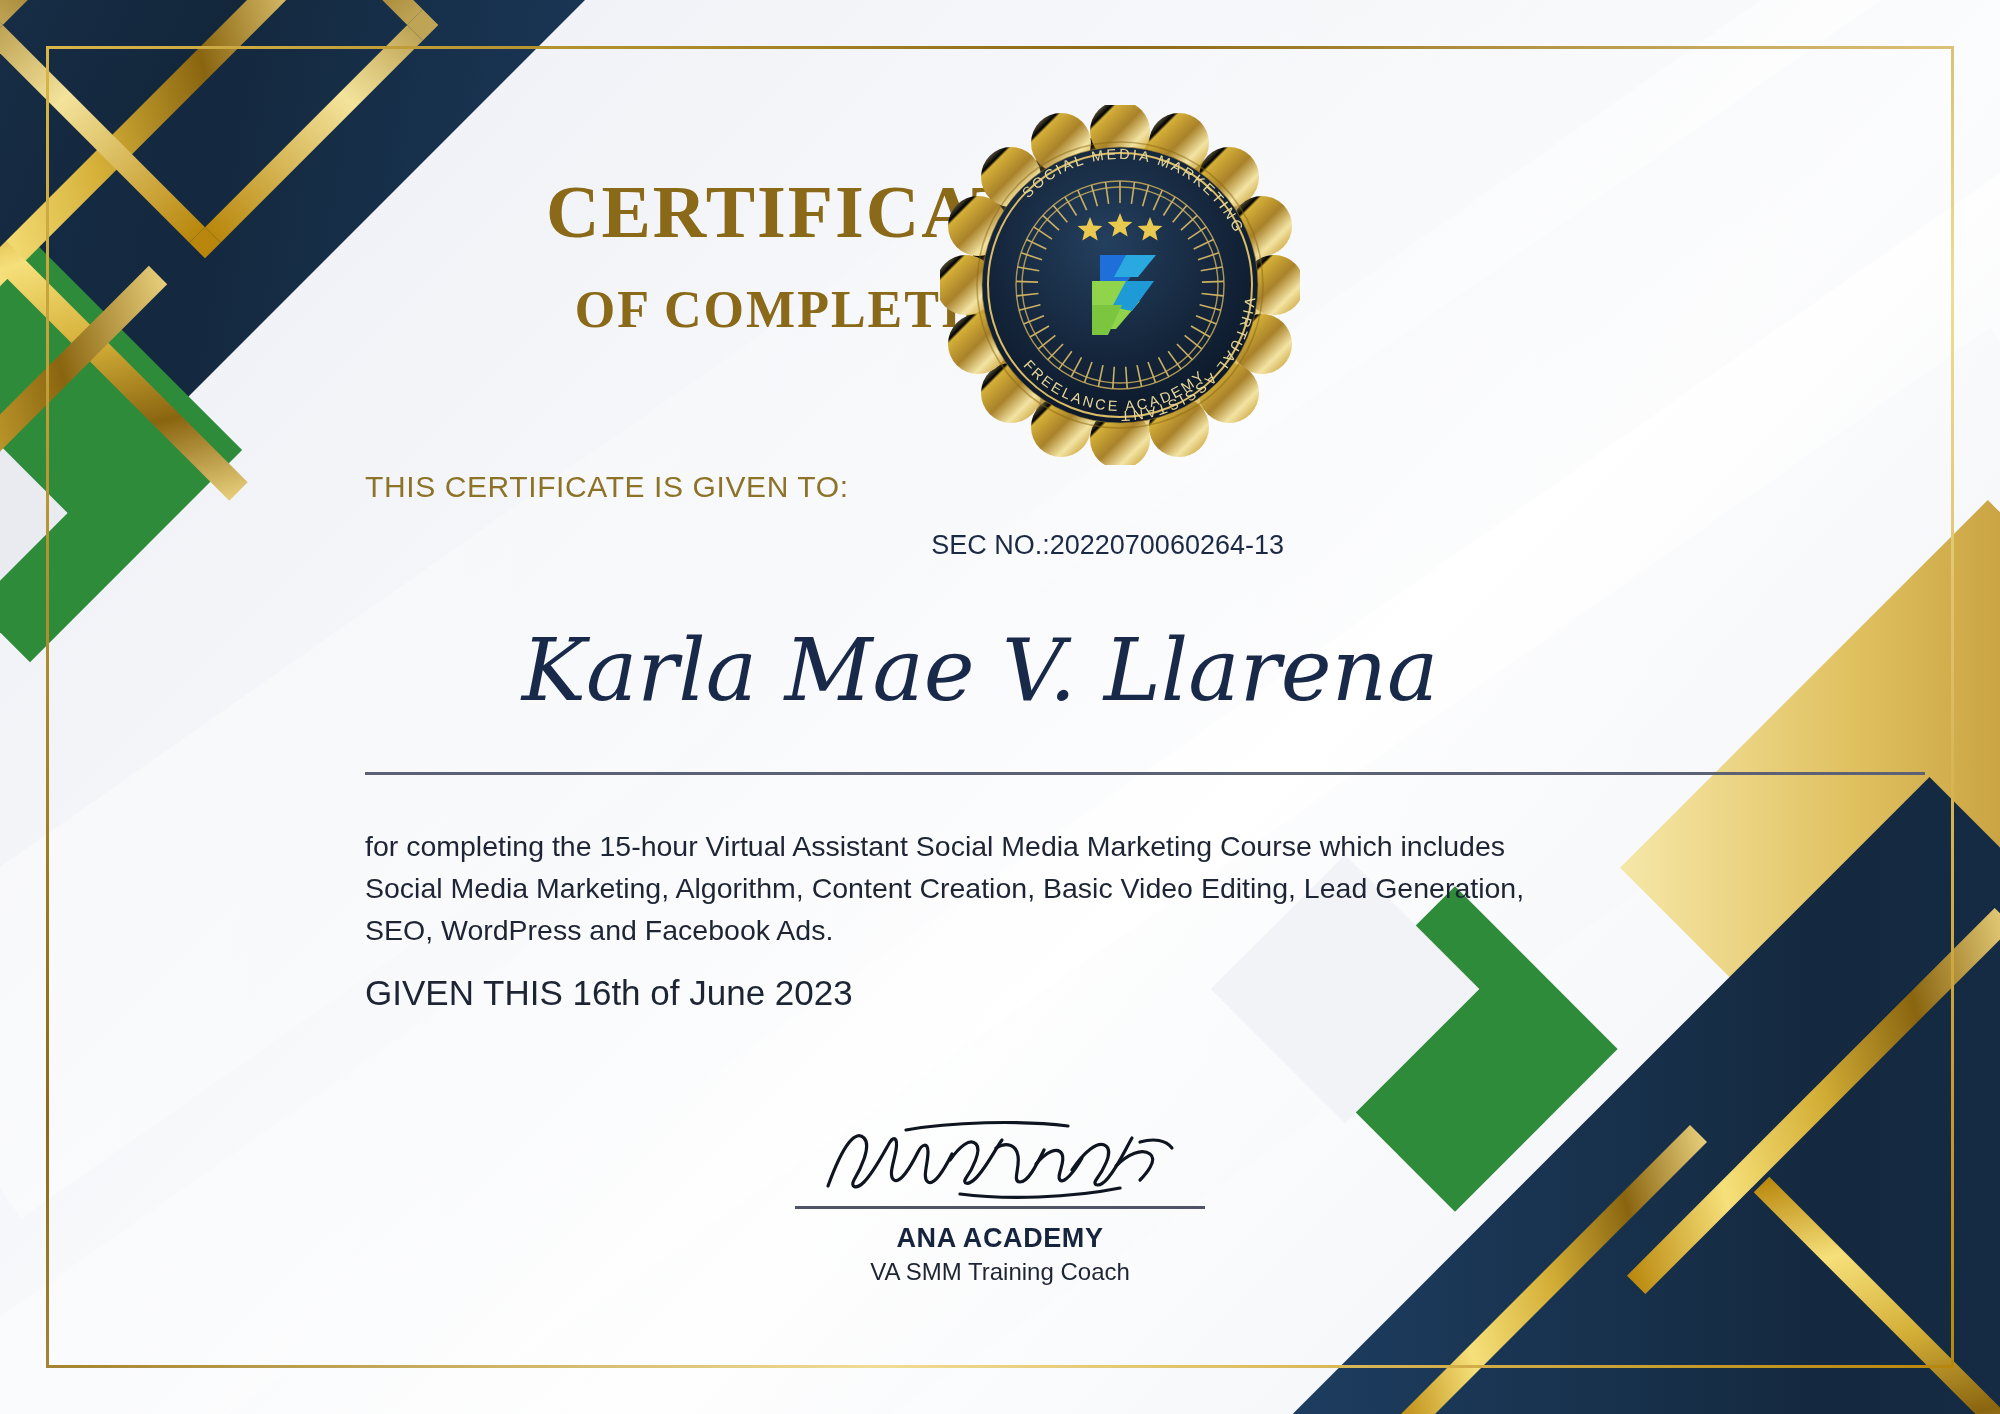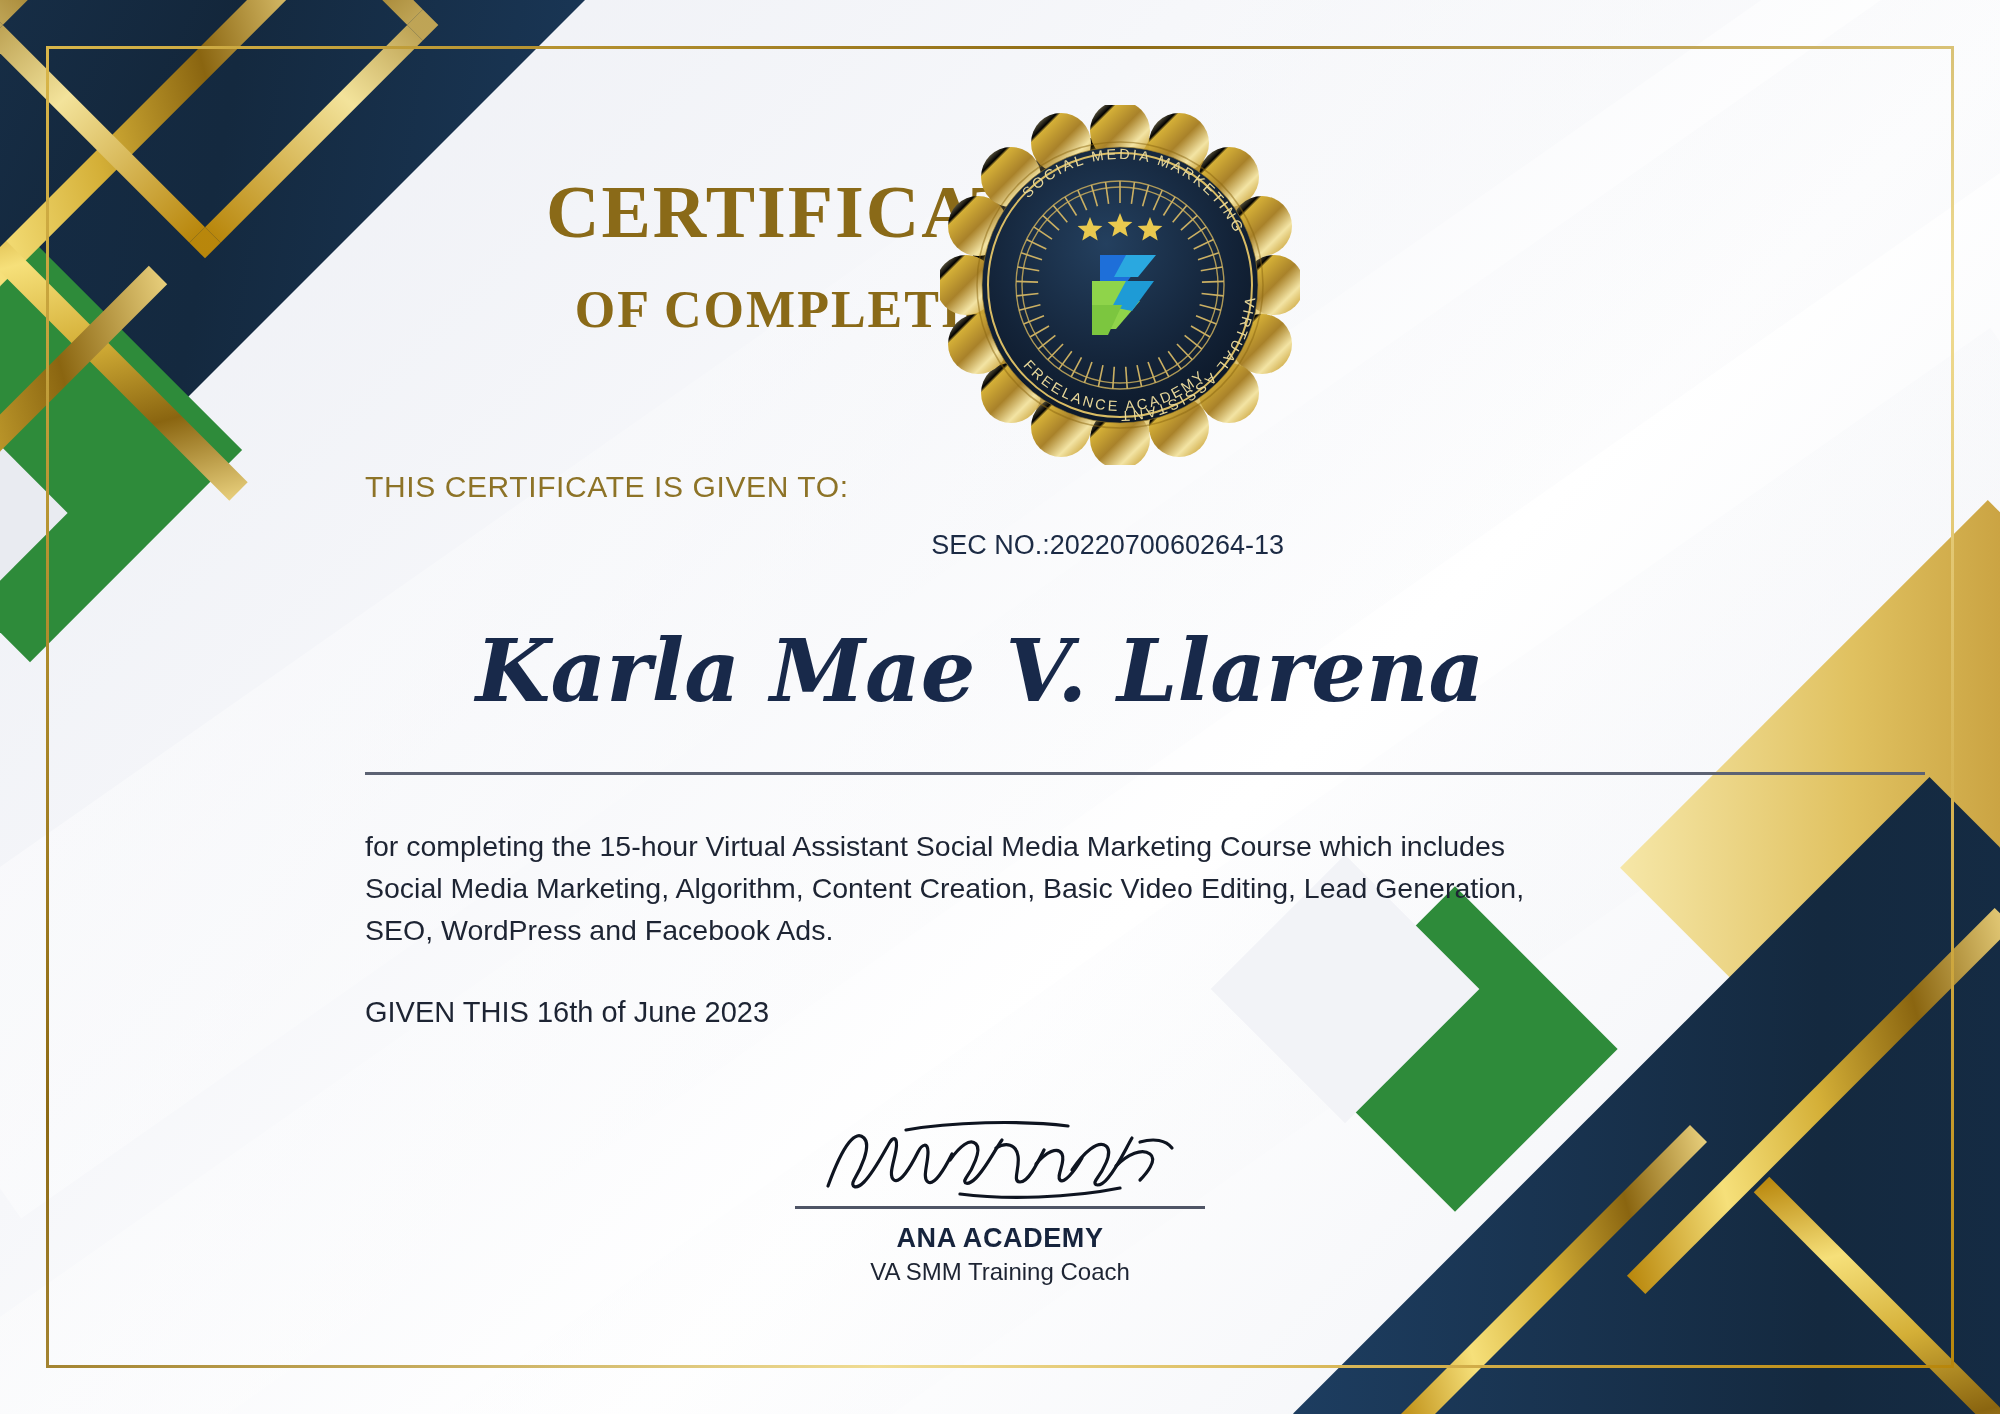--- a/index.html
+++ b/index.html
@@ -162,43 +162,42 @@
   .recipient {
     position: absolute;
     left: 365px; top: 620px;
     width: 1230px;
     text-align: center;
     font-family: "DejaVu Serif", serif;
     font-style: italic;
     font-size: 86px;
     color: #18294a;
     white-space: nowrap;
-    font-weight: bold;
   }
   .name-rule {
     position: absolute;
     left: 365px; top: 772px;
     width: 1560px;
     height: 3px;
     background: #5c6273;
   }
 
   .body-text {
     position: absolute;
     left: 365px; top: 825px;
     width: 1200px;
     font-size: 28.5px;
     line-height: 1.48;
     color: #1d2433;
   }
 
   .given-date {
     position: absolute;
-    left: 365px; top: 996px;
-    font-size: 29px;
+    left: 365px; top: 973px;
+    font-size: 35px;
     color: #1d2433;
   }
 
   
   .sig-block {
     position: absolute;
     left: 790px; top: 1108px;
     width: 420px;
     text-align: center;
   }

